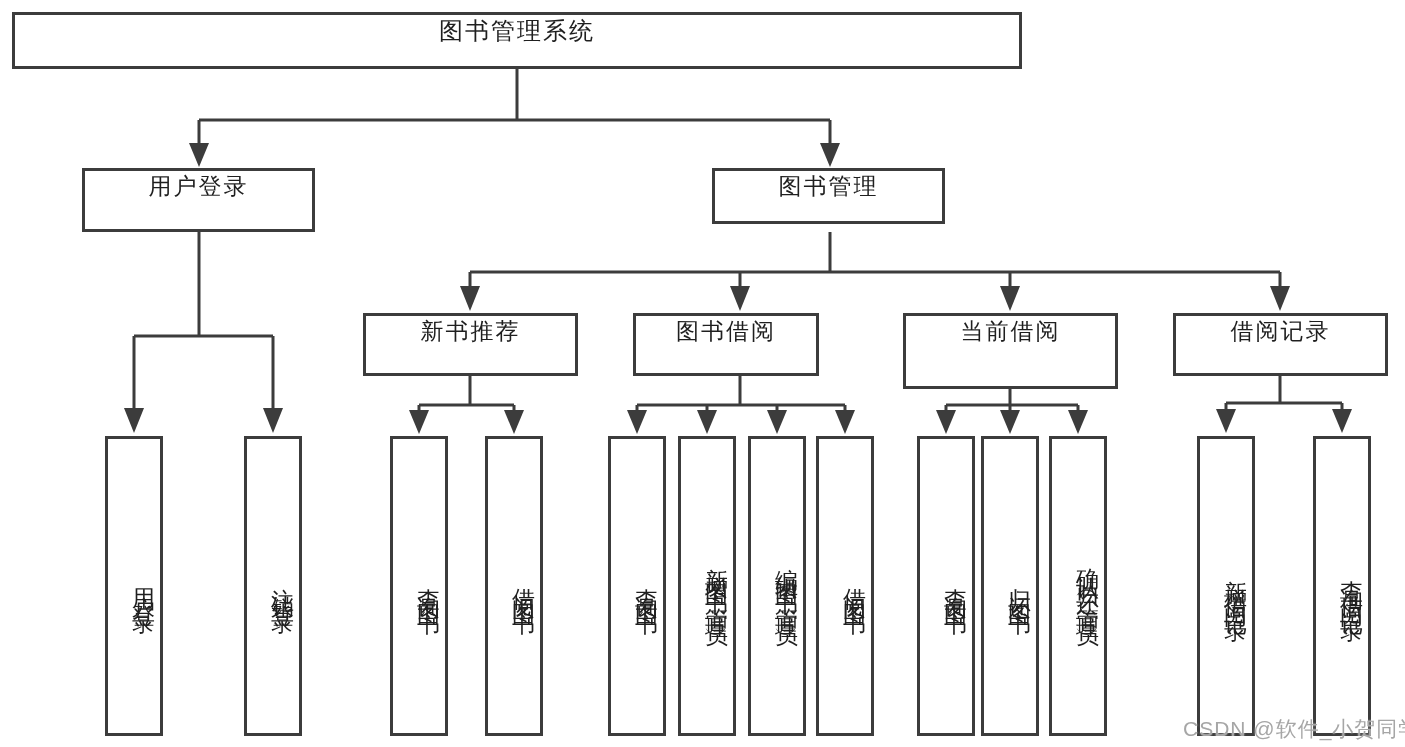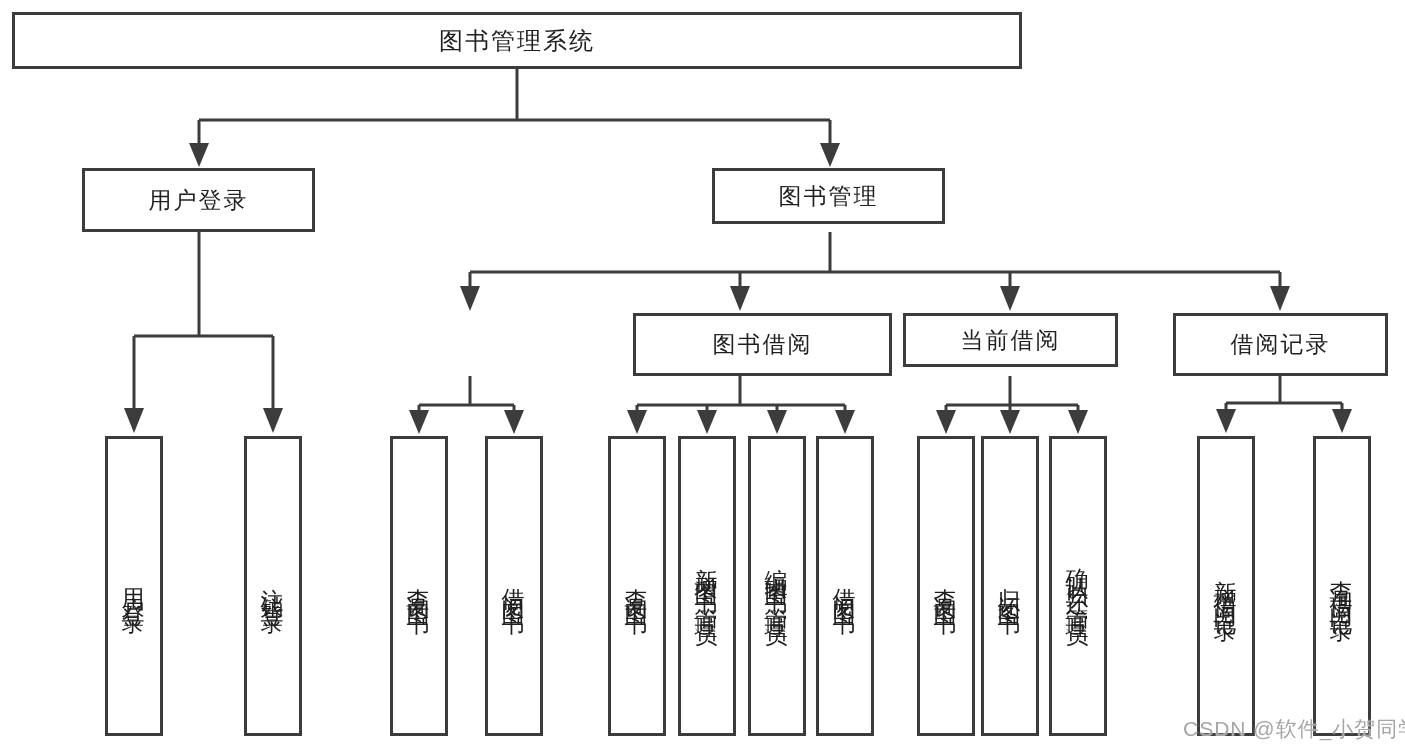--- a/index.html
+++ b/index.html
@@ -17,21 +17,21 @@
     left: 0; top: 0;
     width: 1405px; height: 747px;
     pointer-events: none;
   }
   .box {
     position: absolute;
     box-sizing: border-box;
     border: 3px solid #3c3c3c;
     background: #ffffff;
     display: flex;
-    align-items: center;
+    align-items: flex-start;
     justify-content: center;
     font-size: 23px;
     letter-spacing: 2px;
     color: #1f1f1f;
     white-space: nowrap;
   }
   .box.root { font-size: 24px; }
   .box.v {
     writing-mode: vertical-rl;
     text-orientation: mixed;
@@ -107,24 +107,27 @@
     <span>图书管理系统</span>
   </div>
 
   <div class="box" style="left:82px;top:168px;width:233px;height:64px">
     <span>用户登录</span>
   </div>
   <div class="box" style="left:712px;top:168px;width:233px;height:56px">
     <span>图书管理</span>
   </div>
 
-  <div class="box" style="left:633px;top:313px;width:259px;height:63px">
+  <div class="box" style="left:363px;top:313px;width:215px;height:63px">
+    <span>新书推荐</span>
+  </div>
+  <div class="box" style="left:633px;top:313px;width:186px;height:63px">
     <span>图书借阅</span>
   </div>
-  <div class="box" style="left:903px;top:313px;width:215px;height:54px">
+  <div class="box" style="left:903px;top:313px;width:215px;height:76px">
     <span>当前借阅</span>
   </div>
   <div class="box" style="left:1173px;top:313px;width:215px;height:63px">
     <span>借阅记录</span>
   </div>
 
   <div class="box v" style="left:105px;top:436px;width:58px;height:300px">
     <span>用户登录</span>
   </div>
   <div class="box v" style="left:244px;top:436px;width:58px;height:300px">

